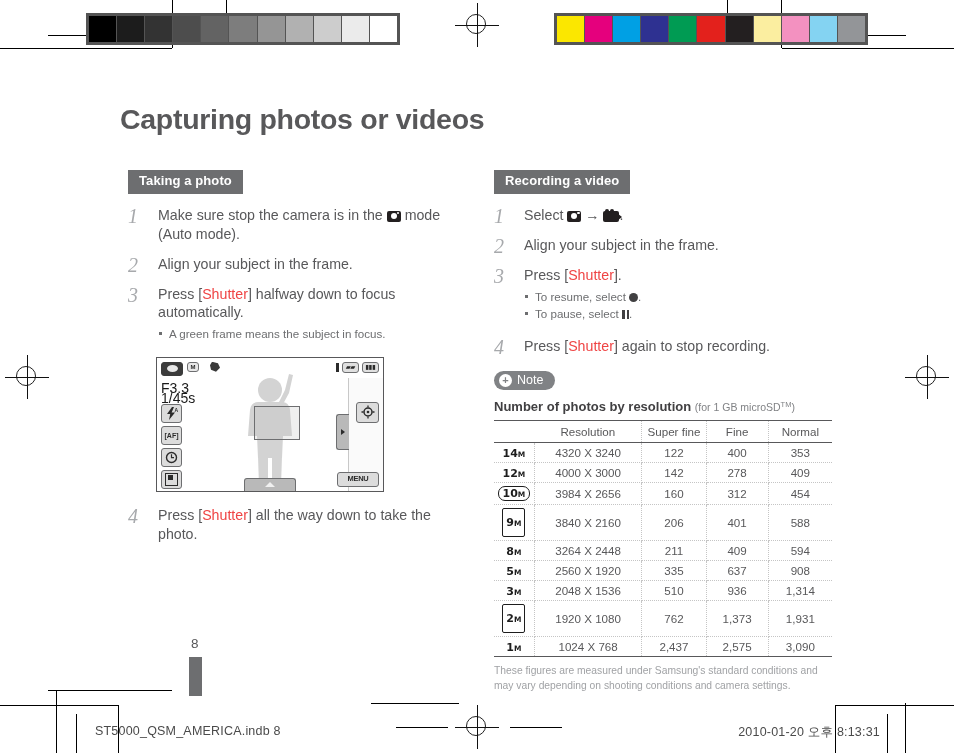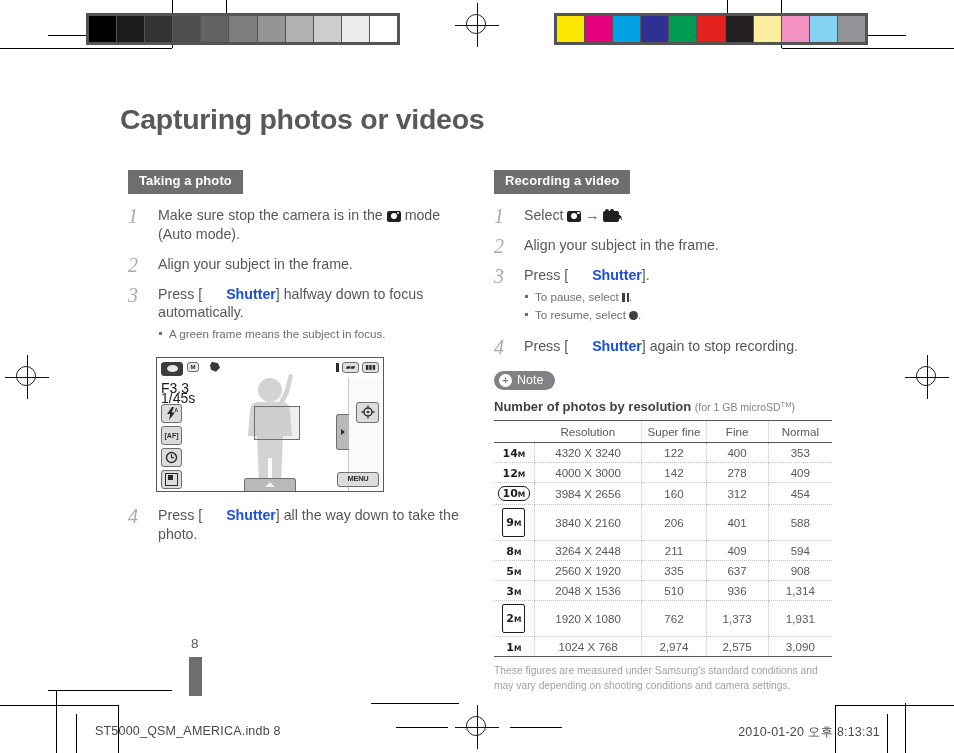--- a/index.html
+++ b/index.html
@@ -103,21 +103,21 @@
   ol.steps > li .num {
     position: absolute;
     left: 0;
     top: -3px;
     font-size: 20px;
     font-style: italic;
     color: #a7a9ac;
     font-family: "Liberation Serif", serif;
     font-weight: normal;
   }
-  ol.steps > li b { color: #1d4ed8; font-weight: bold; padding-left: 24px; }
+  ol.steps > li b { color: #ef4444; font-weight: normal; }
 
   ul.subnotes {
     list-style: none;
     margin: 3px 0 0 0;
     padding: 0;
   }
   ul.subnotes li {
     position: relative;
     padding-left: 11px;
     font-size: 11.6px;
@@ -543,26 +543,26 @@
     <li>
       <span class="num">2</span>
       <span>Align your subject in the frame.</span>
     </li>
 
     <li>
       <span class="num">3</span>
       <span>Press [</span><b>Shutter</b><span>].</span>
       <ul class="subnotes">
         <li>
+          <span>To resume, select </span><span style="display:inline-block;vertical-align:-1px;width:9px;height:9px;border-radius:50%;background:#414042;"></span><span>.</span>
+        </li>
+        <li>
           <span>To pause, select </span><span style="display:inline-block;vertical-align:-1px;">
             <span style="display:inline-block;width:2.5px;height:9px;background:#414042;"></span><span style="display:inline-block;width:2.5px;height:9px;background:#414042;margin-left:2px;"></span>
           </span><span>.</span>
-        </li>
-        <li>
-          <span>To resume, select </span><span style="display:inline-block;vertical-align:-1px;width:9px;height:9px;border-radius:50%;background:#414042;"></span><span>.</span>
         </li>
       </ul>
     </li>
 
     <li style="margin-top:14px;">
       <span class="num">4</span>
       <span>Press [</span><b>Shutter</b><span>] again to stop recording.</span>
     </li>
   </ol>
 
@@ -639,21 +639,21 @@
         <tr>
           <td class="c-icon"><span class="res-icon boxed">2<span class="m">M</span></span></td>
           <td class="c-res">1920 X 1080</td>
           <td class="c-sf">762</td>
           <td class="c-f">1,373</td>
           <td class="c-n">1,931</td>
         </tr>
         <tr>
           <td class="c-icon"><span class="res-icon">1<span class="m">M</span></span></td>
           <td class="c-res">1024 X 768</td>
-          <td class="c-sf">2,974</td>
+          <td class="c-sf">2,437</td>
           <td class="c-f">2,575</td>
           <td class="c-n">3,090</td>
         </tr>
       </tbody>
   </table>
 
   <div id="table-footnote">These figures are measured under Samsung's standard conditions and may vary depending on shooting conditions and camera settings.</div>
 </div>
 
 <div id="page-number">8</div>

